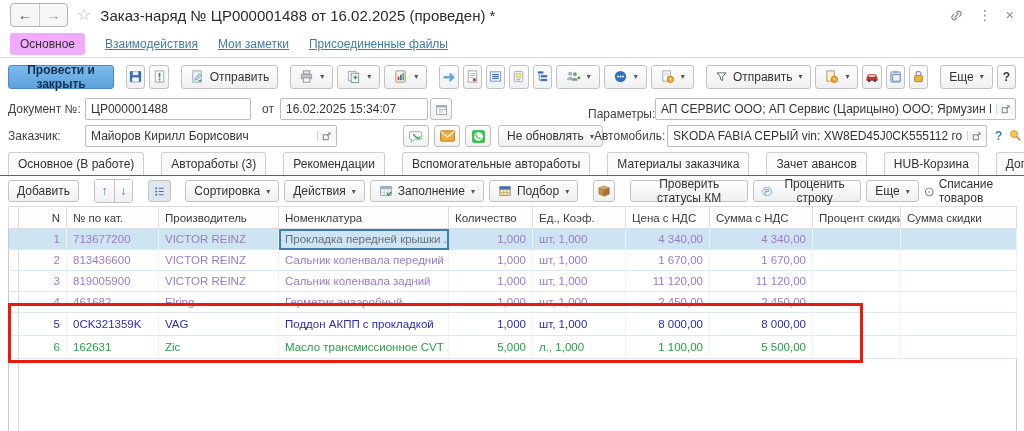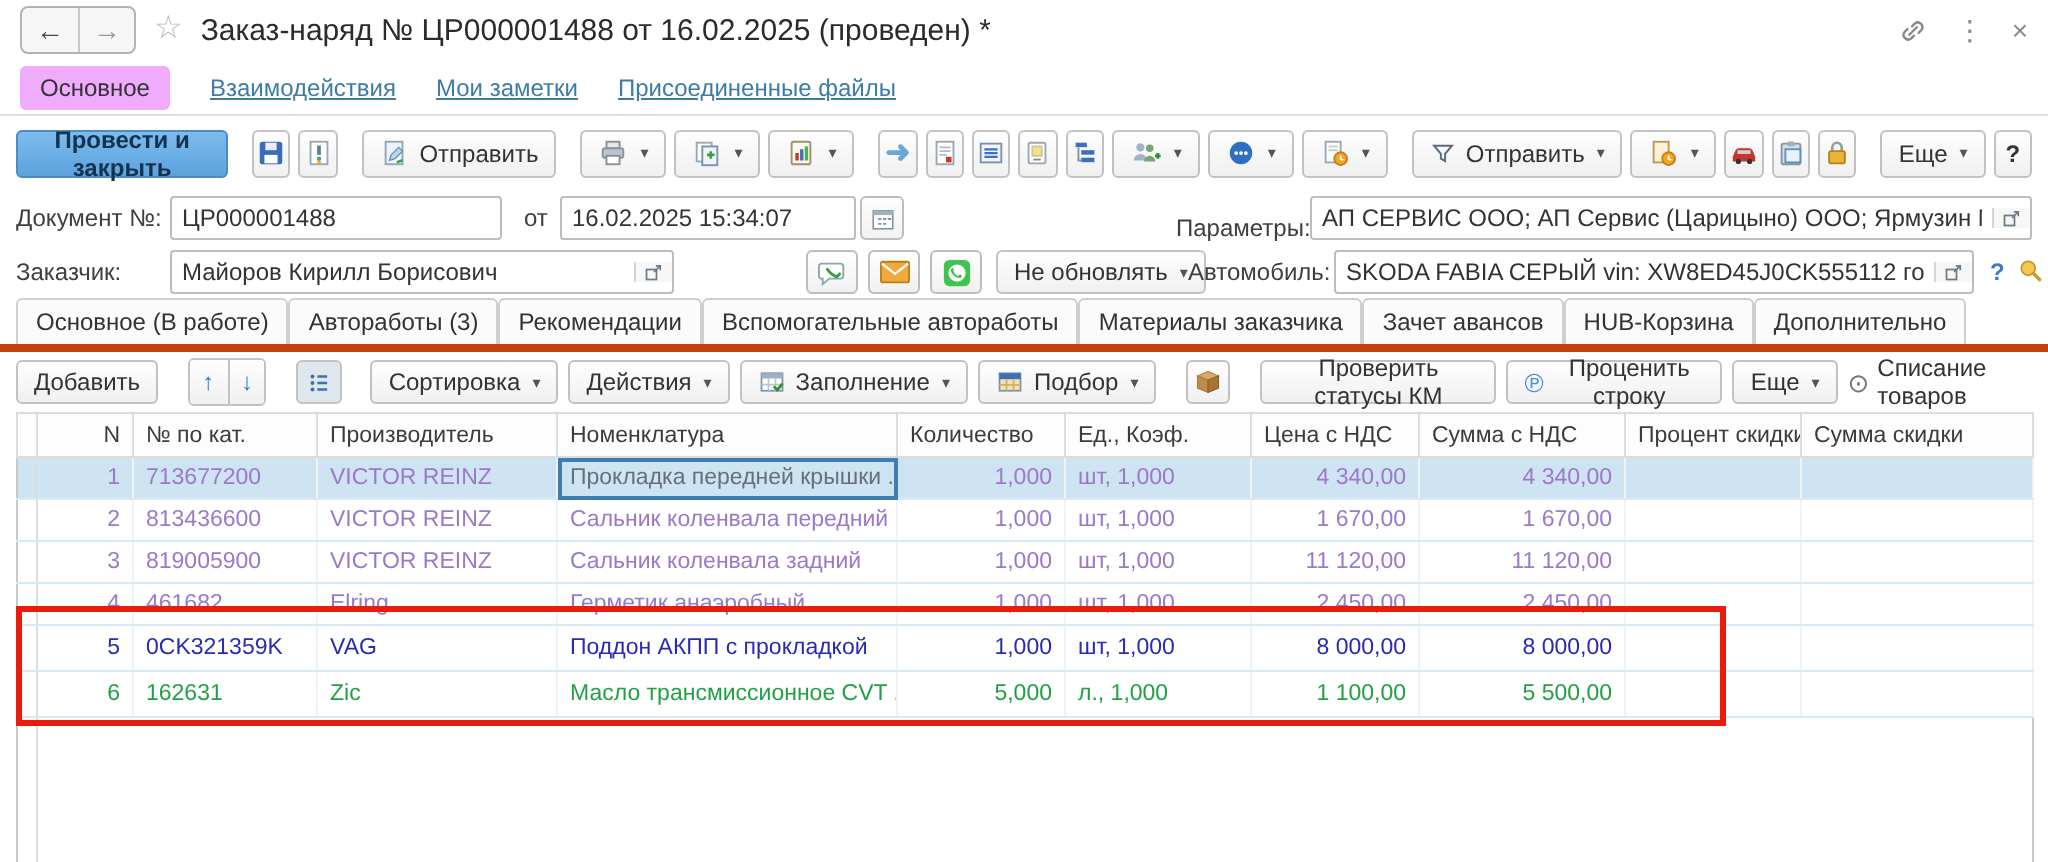--- a/index.html
+++ b/index.html
@@ -39,21 +39,21 @@
   .fields{position:relative;height:55px}
   .flabel{position:absolute;color:#3f3f3f;line-height:22px}
   .fwrap{position:absolute;display:flex;align-items:center;border:1px solid #bdbdbd;border-radius:2px;height:22px;box-sizing:border-box;background:#fff}
   .fwrap input{border:none;outline:none;flex:1;min-width:0;font-family:"Liberation Sans",sans-serif;font-size:12px;color:#333;padding:0 5px;background:transparent}
   .pickbtn{width:18px;display:flex;align-items:center;justify-content:center;border-left:1px solid #d5d5d5;background:#f7f7f7;cursor:pointer}
   .sqbtn{position:absolute;height:22px;width:22px;display:flex;align-items:center;justify-content:center;
          border:1px solid #bdbdbd;border-radius:3px;background:linear-gradient(#fefefe,#f1f1f1);cursor:pointer;box-sizing:border-box}
   .help-q{position:absolute;color:#3a7cc4;font-weight:bold;line-height:22px;cursor:pointer}
 
   
-  .doctabs{height:26px;display:flex;align-items:flex-end;gap:0;padding:0 8px;border-bottom:4px solid #c2410c;box-sizing:border-box}
+  .doctabs{height:26px;display:flex;align-items:flex-end;gap:17px;padding:0 8px;border-bottom:1px solid #c2410c;box-sizing:border-box}
   .dtab{border:1px solid #cfcfcf;border-bottom:none;border-radius:3px 3px 0 0;background:#fbfbfb;
         padding:4px 9px 4px;font-size:12px;color:#333;cursor:pointer;white-space:nowrap}
   .dtab.active{background:#fff;margin-bottom:-1px;padding-bottom:6px;border-color:#c4c4c4}
 
   
   .ttoolbar{height:30px;display:flex;align-items:center;gap:5px;padding:0 8px}
   .ttoolbar .btn{height:22px}
   .arrgroup{display:flex;border:1px solid #c2c2c2;border-radius:3px;overflow:hidden}
   .arrgroup .abtn{width:24px;height:22px;display:flex;align-items:center;justify-content:center;background:linear-gradient(#fefefe,#f0f0f0);cursor:pointer;color:#2f7fd0;font-weight:bold;box-sizing:border-box}
   .arrgroup .abtn + .abtn{border-left:1px solid #c2c2c2}

